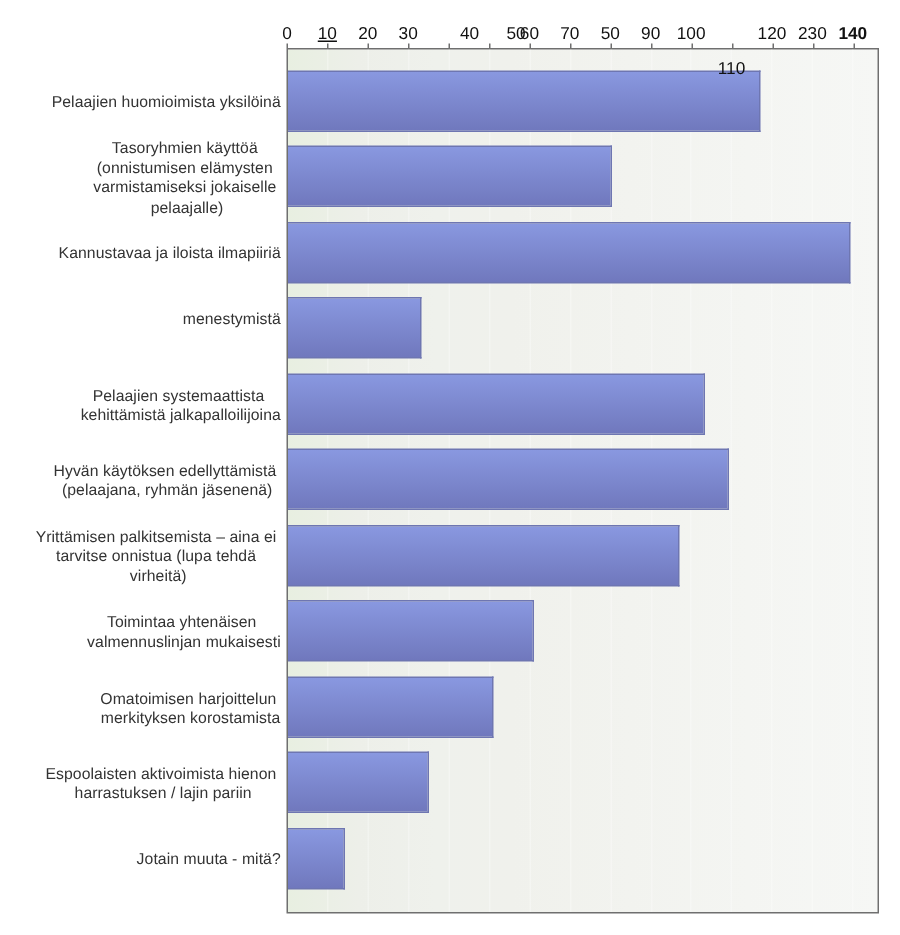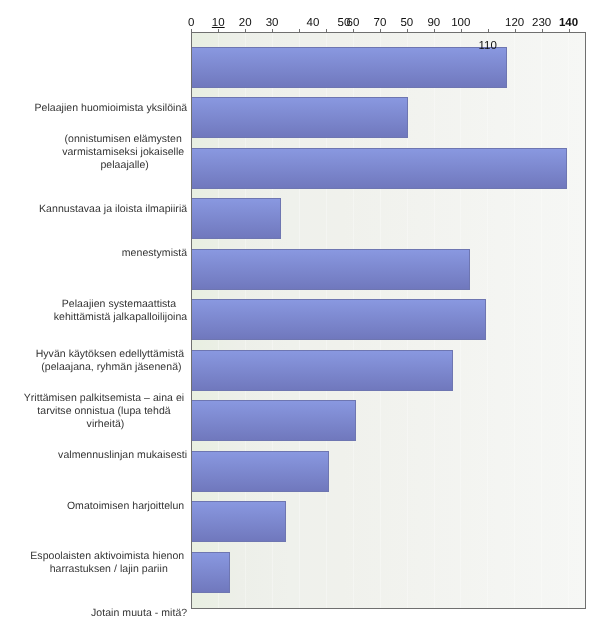--- a/index.html
+++ b/index.html
@@ -12,21 +12,21 @@
         border:1px solid #6f6f6f;box-sizing:border-box;}
   .gridline{position:absolute;top:0;bottom:0;width:1px;background:rgba(255,255,255,0.3);}
   .bar{position:absolute;left:0;height:40px;
        background:linear-gradient(to bottom,#8998e0 0%,#7078bd 100%);
        box-sizing:border-box;
        border:1px solid #6e76b1;border-left:0;}
   .tick{position:absolute;width:1px;height:3px;background:#6f6f6f;}
   .ticklabel{position:absolute;font-size:11.5px;color:#111111;text-align:center;
              transform:translateX(-50%);white-space:nowrap;}
   .catlabel{position:absolute;right:412.8px;text-align:center;font-size:10.5px;color:#333333;
-            line-height:13.2px;margin-top:40px;}
+            line-height:13.2px;}
   .catlabel > .catline{white-space:pre;letter-spacing:0.05px;display:block;}
 </style>
 </head>
 <body>
 
 <div id="chart">
 
   <div class="plot" id="plot">
     <div id="gridlines">
         <div class="gridline" style="left: 25.9446px;"></div>
@@ -142,20 +142,21 @@
       <div class="tick" style="left: 568.525px; top: 29.4px;"></div>
       <div class="ticklabel" style="left: 568.525px; top: 17px; font-weight: bold;">140</div>
     </div>
   </div>
 
   <div id="labels">
     <div class="catlabel" style="top: 62.2px;">
       <div class="catline">Pelaajien huomioimista yksilöinä</div>
     </div>
     <div class="catlabel" style="top: 92.9px;">
+      <div class="catline">Tasoryhmien käyttöä&nbsp;</div>
       <div class="catline">(onnistumisen elämysten&nbsp;</div>
       <div class="catline">varmistamiseksi jokaiselle&nbsp;</div>
       <div class="catline">pelaajalle)</div>
     </div>
     <div class="catlabel" style="top: 163.2px;">
       <div class="catline">Kannustavaa ja iloista ilmapiiriä</div>
     </div>
     <div class="catlabel" style="top: 207.1px;">
       <div class="catline">menestymistä</div>
     </div>
@@ -166,24 +167,26 @@
     <div class="catlabel" style="top: 308.1px;">
       <div class="catline">Hyvän käytöksen edellyttämistä&nbsp;</div>
       <div class="catline">(pelaajana, ryhmän jäsenenä)</div>
     </div>
     <div class="catlabel" style="top: 352px;">
       <div class="catline">Yrittämisen palkitsemista – aina ei&nbsp;</div>
       <div class="catline">tarvitse onnistua (lupa tehdä&nbsp;</div>
       <div class="catline">virheitä)</div>
     </div>
     <div class="catlabel" style="top: 409.1px;">
+      <div class="catline">Toimintaa yhtenäisen&nbsp;</div>
       <div class="catline">valmennuslinjan mukaisesti</div>
     </div>
     <div class="catlabel" style="top: 459.6px;">
       <div class="catline">Omatoimisen harjoittelun&nbsp;</div>
+      <div class="catline">merkityksen korostamista</div>
     </div>
     <div class="catlabel" style="top: 510.1px;">
       <div class="catline">Espoolaisten aktivoimista hienon&nbsp;</div>
       <div class="catline">harrastuksen / lajin pariin</div>
     </div>
     <div class="catlabel" style="top: 567.2px;">
       <div class="catline">Jotain muuta - mitä?</div>
     </div>
   </div>
 

